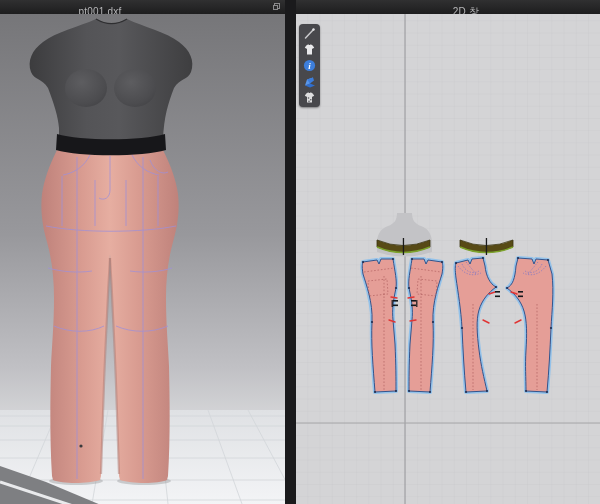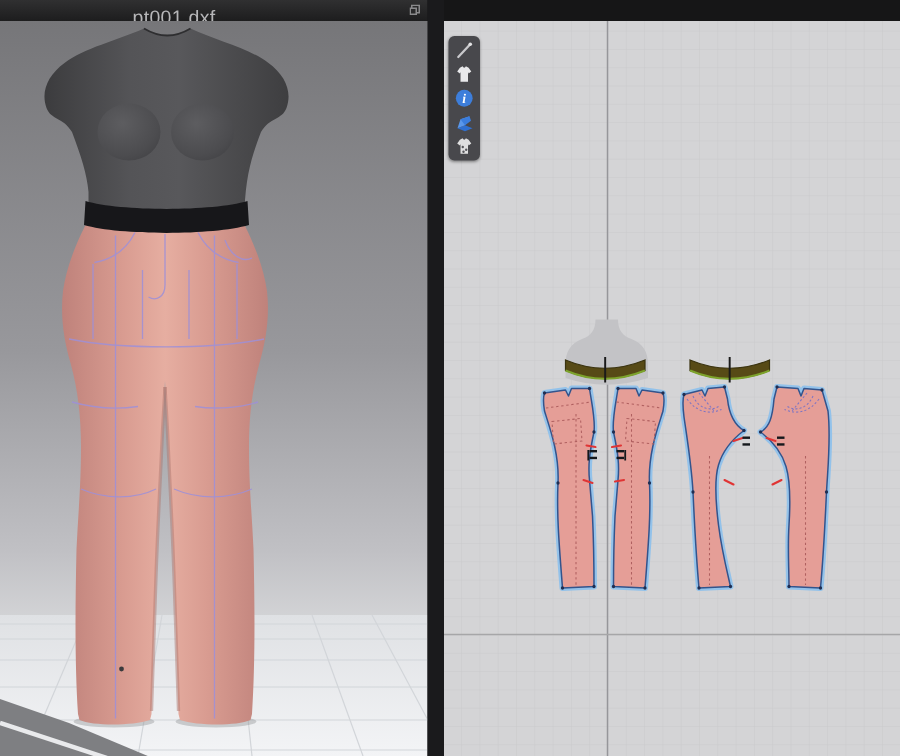--- a/index.html
+++ b/index.html
@@ -2,21 +2,21 @@
 <html><head>
 <meta charset="utf-8">
 <style>
   html,body{margin:0;padding:0;background:#333;}
   .app{position:relative;width:600px;height:504px;background:#161617;overflow:hidden;
        font-family:"Liberation Sans",sans-serif;}
   
   .titlebar{position:absolute;top:0;height:14px;background:linear-gradient(#303031,#1d1d1e);}
   .tb-left{left:0;width:285px;}
   .tb-right{left:296px;width:304px;}
-  .title{position:absolute;top:4px;line-height:15px;font-size:13px;color:#b6b6b8;letter-spacing:.2px;padding-left:16px;}
+  .title{position:absolute;top:4px;line-height:15px;font-size:10px;color:#b6b6b8;letter-spacing:.2px;}
   .t3d{left:0;width:200px;text-align:center;}
   .t2d{left:36px;right:0;text-align:center;}
   .float-icon{position:absolute;right:5px;top:3px;width:7px;height:7px;}
   .float-icon svg{display:block;}
   
   .viewport{position:absolute;top:14px;height:490px;overflow:hidden;}
   .v3d{left:0;width:285px;border-right:1px solid #c6c6c8;}
   .v2d{left:296px;width:304px;}
   .divider{position:absolute;left:285px;top:0;width:11px;height:504px;background:#1a1a1c;}
   
@@ -150,20 +150,23 @@
           <path d="M116,312 C132,319 152,319 168,312"></path>
         </g>
         <path d="M57,120 C80,127 142,127 165,120 L166,136 C142,143 80,143 56,136 Z" fill="#17171a"></path>
         <circle cx="81" cy="432" r="1.6" fill="#3a3a3c"></circle>
       </g>
     </svg>
   </div>
 
   <div class="divider"></div>
 
+  <div class="titlebar tb-right">
+    <span class="title t2d">2D 창</span>
+  </div>
 
   <div class="viewport v2d">
     <svg width="304" height="490" viewBox="0 0 304 490">
       <defs>
         <pattern id="grid2d" width="12.2" height="12.2" patternUnits="userSpaceOnUse" x="109" y="409">
           <path d="M12.2,0 H0 V12.2" fill="none" stroke="#c8c8ca" stroke-width="0.7"></path>
         </pattern>
       </defs>
 
       <rect x="0" y="0" width="304" height="490" fill="#d4d4d6"></rect>

